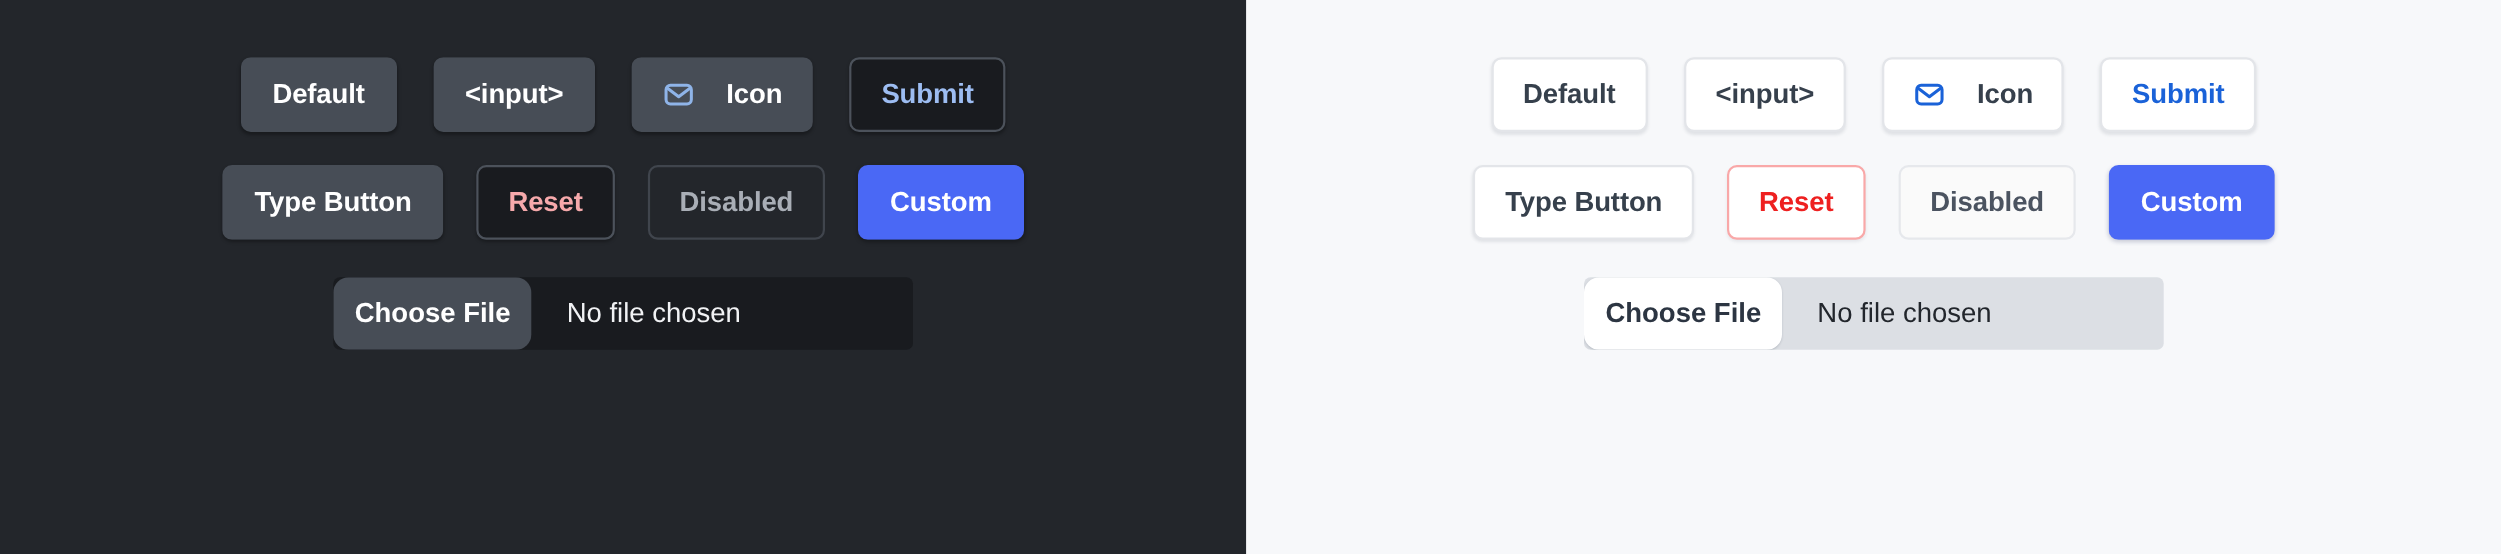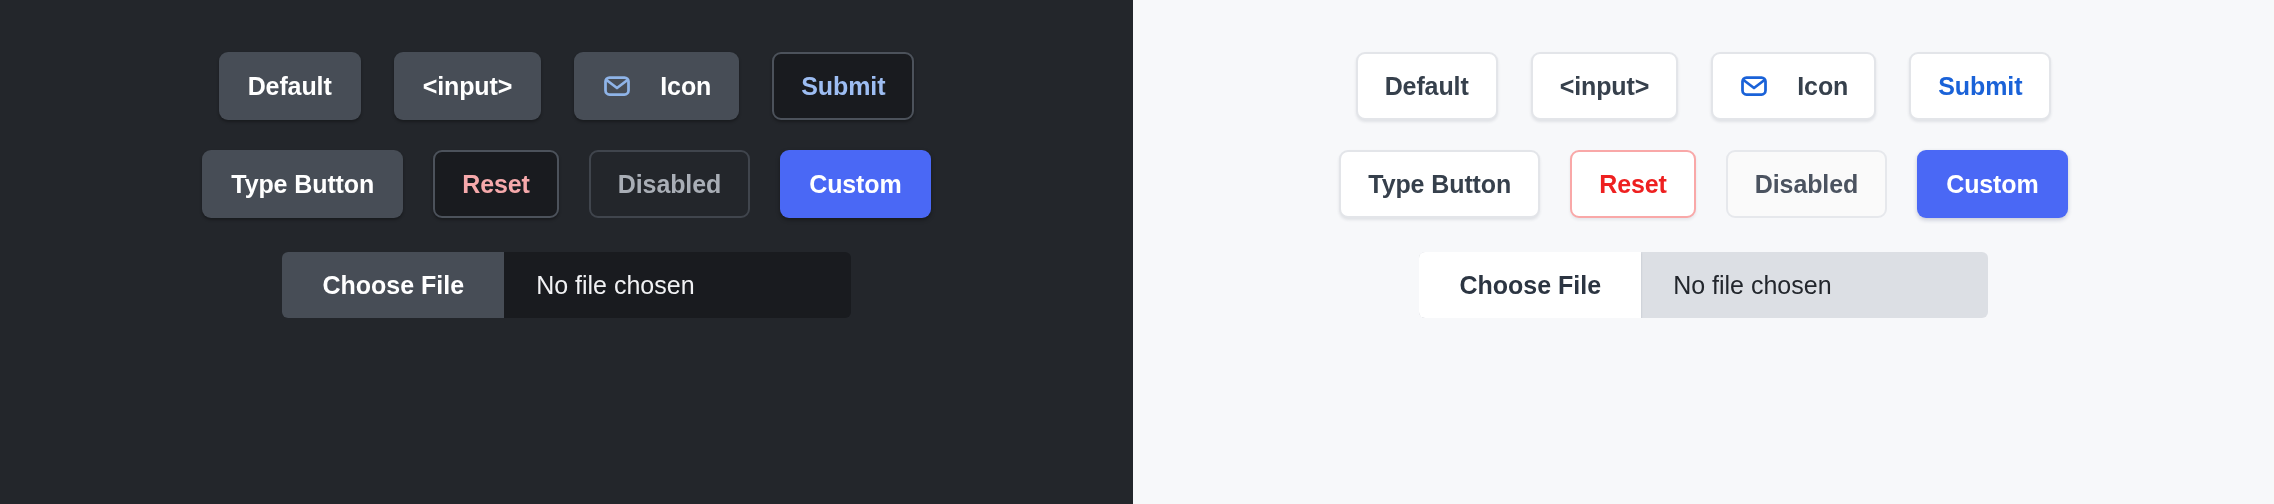--- a/index.html
+++ b/index.html
@@ -159,27 +159,27 @@
   
   .file-field {
     box-sizing: border-box;
     height: 66px;
     display: inline-flex;
     align-items: stretch;
     overflow: hidden;
   }
   .file-button {
     box-sizing: border-box;
-    border-radius: 0;
+    border-radius: 14px;
     font-weight: bold;
     font-size: 25px;
     display: inline-flex;
     align-items: center;
     justify-content: center;
-    padding: 0 40px;
+    padding: 0 19px;
     white-space: nowrap;
     cursor: pointer;
     user-select: none;
   }
   .file-status {
     display: inline-flex;
     align-items: center;
     font-size: 25px;
     font-weight: normal;
     padding: 0 36px 0 32px;

